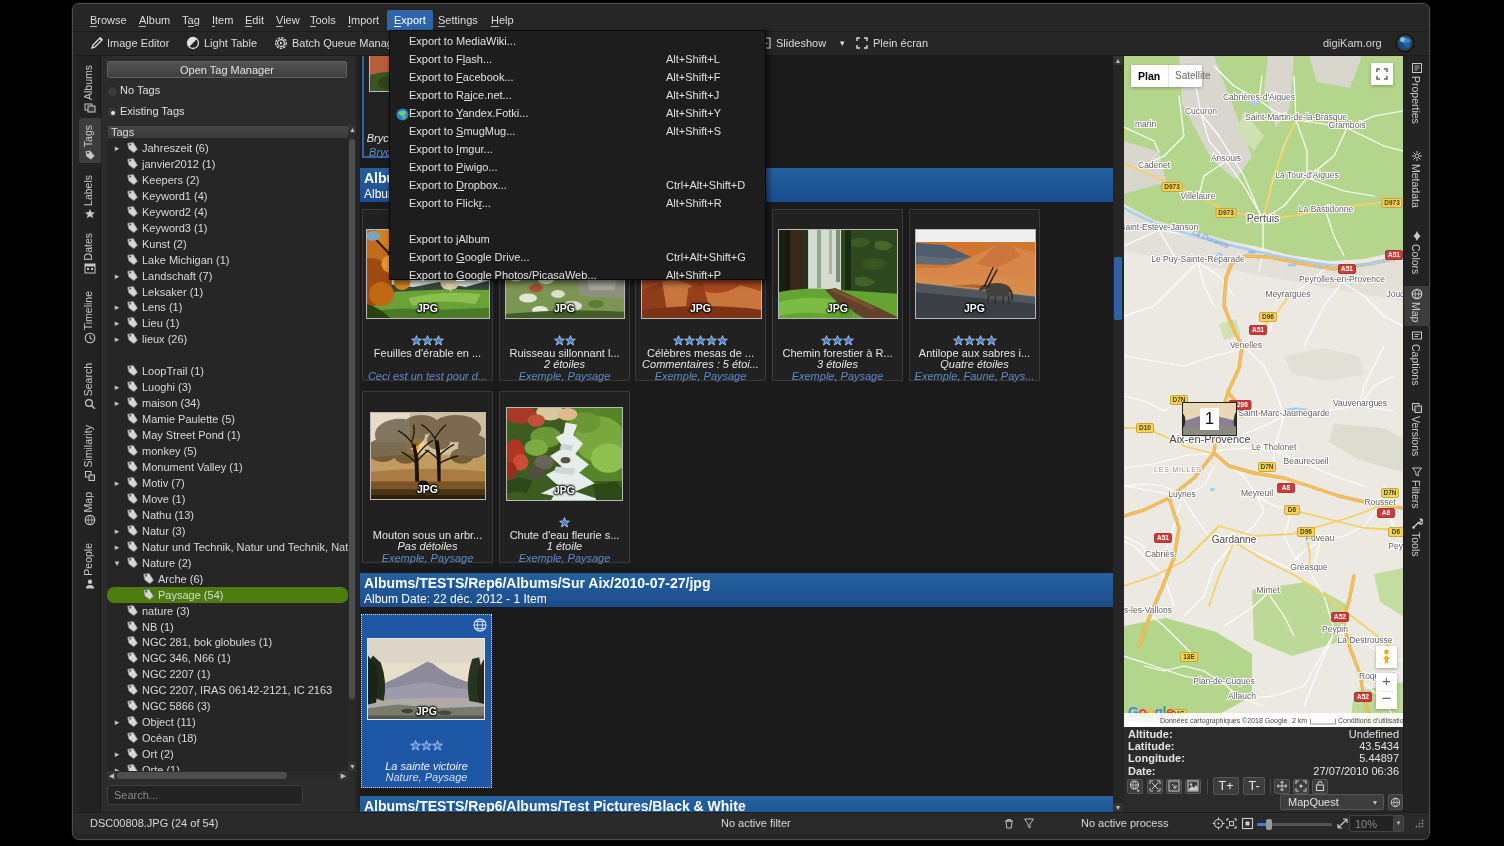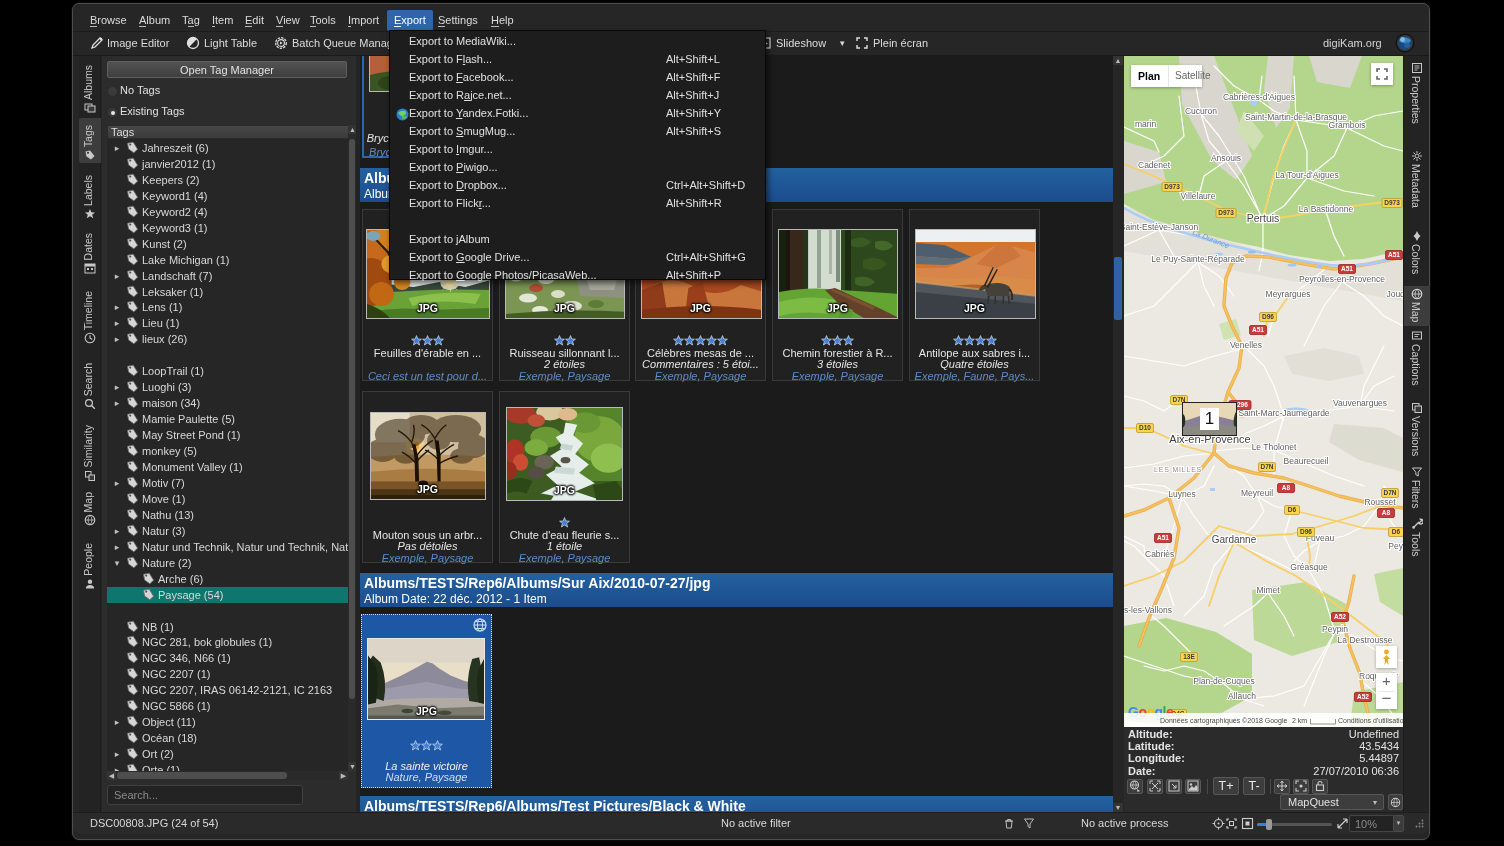--- a/index.html
+++ b/index.html
@@ -32,21 +32,21 @@
   color:#e2e2e2; font-size:11px; text-align:center; line-height:16px; }
 .radio { position:absolute; left:5px; width:11px; height:11px; border-radius:50%;
   background:#3a3a3a; border:1px solid #2a2a2a; }
 .radio.on::after { content:''; position:absolute; left:3px; top:3px; width:4px; height:4px; border-radius:50%; background:#e8e8e8; }
 .rlab { position:absolute; left:18px; font-size:11px; color:#e0e0e0; }
 #thead { position:absolute; left:5px; top:69px; width:241px; height:14px;
   background:linear-gradient(#474747,#3b3b3b); border:1px solid #2a2a2a; border-right:none;
   color:#dcdcdc; font-size:11px; line-height:13px; padding-left:3px; }
 #tree { position:absolute; left:5px; top:83px; width:241px; height:632px; background:#262626; overflow:hidden; }
 .trow { position:absolute; left:0; width:400px; height:16px; line-height:16px; color:#d9d9d9; font-size:11px; white-space:nowrap; }
-.trow.sel { background:#0f766e; width:241px; }
+.trow.sel { background:#4d7c0f; width:241px;border-radius:7px; }
 .exp { position:absolute; top:0; font-size:9px; color:#c0c0c0; width:12px; text-align:center; }
 .tgw { position:absolute; top:1px; }
 .tlab { position:absolute; top:0; }
 
 #tvsb { position:absolute; left:246px; top:69px; width:8px; height:646px; background:#2a2a2a; }
 #tvsb .th { position:absolute; left:1px; top:14px; width:6px; height:560px; background:#4e4e4e; border-radius:3px; }
 #thsb { position:absolute; left:5px; top:715px; width:241px; height:9px; background:#2a2a2a; }
 #thsb .th { position:absolute; left:10px; top:1px; width:170px; height:7px; background:#4e4e4e; border-radius:3px; }
 .sbarrow { position:absolute; width:9px; height:9px; background:#343434; color:#bbb; font-size:7px; line-height:9px; text-align:center; }
 #search { position:absolute; left:5px; top:729px; width:196px; height:20px; background:#232323;
@@ -444,20 +444,28 @@
         <span class="tlab" style="left:51px">Arche (6)</span>
       </div>
 <div class="trow sel" style="top:448px">
         <span class="exp" style="left:20px"></span>
         <span class="tgw" style="left:35px"><svg class="tagic" width="13" height="13" viewBox="0 0 13 13">
             <path d="M1.5 2.2 L7.2 1.2 L11.6 8.2 L7.8 11.8 L2.6 8.0 Z" fill="#d6d6d6" stroke="#6a6a6a" stroke-width="0.8"></path>
             <circle cx="4.2" cy="3.6" r="1.1" fill="#555"></circle>
           </svg></span>
         <span class="tlab" style="left:51px">Paysage (54)</span>
       </div>
+<div class="trow" style="top:464px">
+        <span class="exp" style="left:4px"></span>
+        <span class="tgw" style="left:19px"><svg class="tagic" width="13" height="13" viewBox="0 0 13 13">
+            <path d="M1.5 2.2 L7.2 1.2 L11.6 8.2 L7.8 11.8 L2.6 8.0 Z" fill="#d6d6d6" stroke="#6a6a6a" stroke-width="0.8"></path>
+            <circle cx="4.2" cy="3.6" r="1.1" fill="#555"></circle>
+          </svg></span>
+        <span class="tlab" style="left:35px">nature (3)</span>
+      </div>
 <div class="trow" style="top:480px">
         <span class="exp" style="left:4px"></span>
         <span class="tgw" style="left:19px"><svg class="tagic" width="13" height="13" viewBox="0 0 13 13">
             <path d="M1.5 2.2 L7.2 1.2 L11.6 8.2 L7.8 11.8 L2.6 8.0 Z" fill="#d6d6d6" stroke="#6a6a6a" stroke-width="0.8"></path>
             <circle cx="4.2" cy="3.6" r="1.1" fill="#555"></circle>
           </svg></span>
         <span class="tlab" style="left:35px">NB (1)</span>
       </div>
 <div class="trow" style="top:495px">
         <span class="exp" style="left:4px"></span>
@@ -490,21 +498,21 @@
             <circle cx="4.2" cy="3.6" r="1.1" fill="#555"></circle>
           </svg></span>
         <span class="tlab" style="left:35px">NGC 2207, IRAS 06142-2121, IC 2163</span>
       </div>
 <div class="trow" style="top:559px">
         <span class="exp" style="left:4px"></span>
         <span class="tgw" style="left:19px"><svg class="tagic" width="13" height="13" viewBox="0 0 13 13">
             <path d="M1.5 2.2 L7.2 1.2 L11.6 8.2 L7.8 11.8 L2.6 8.0 Z" fill="#d6d6d6" stroke="#6a6a6a" stroke-width="0.8"></path>
             <circle cx="4.2" cy="3.6" r="1.1" fill="#555"></circle>
           </svg></span>
-        <span class="tlab" style="left:35px">NGC 5866 (1)</span>
+        <span class="tlab" style="left:35px">NGC 5866 (3)</span>
       </div>
 <div class="trow" style="top:575px">
         <span class="exp" style="left:4px">▸</span>
         <span class="tgw" style="left:19px"><svg class="tagic" width="13" height="13" viewBox="0 0 13 13">
             <path d="M1.5 2.2 L7.2 1.2 L11.6 8.2 L7.8 11.8 L2.6 8.0 Z" fill="#d6d6d6" stroke="#6a6a6a" stroke-width="0.8"></path>
             <circle cx="4.2" cy="3.6" r="1.1" fill="#555"></circle>
           </svg></span>
         <span class="tlab" style="left:35px">Object (11)</span>
       </div>
 <div class="trow" style="top:591px">

